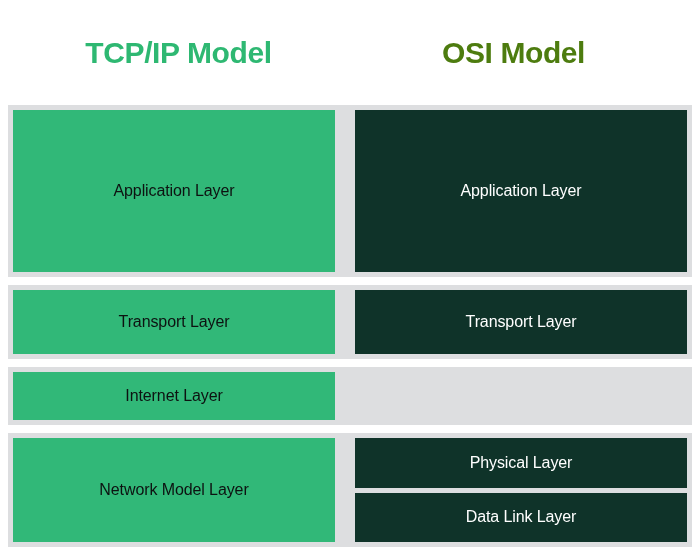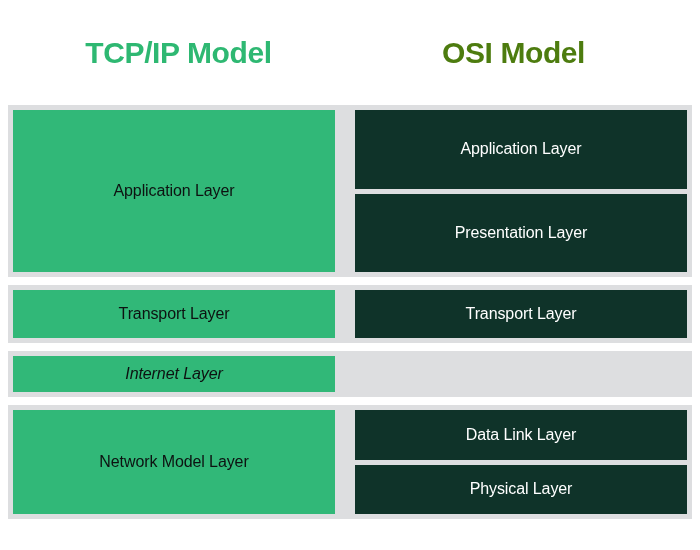--- a/index.html
+++ b/index.html
@@ -99,43 +99,42 @@
     background: #31b878;
     color: #0d1211;
   }
   .layer-box.dark {
     background: #0f3329;
     color: #ffffff;
   }
 
   
   .row-1 { height: 172px; }
-  .row-2 { height: 58px; }
-  .row-3 { height: 46px; font-style: italic; }
+  .row-2 { height: 74px; }
+  .row-3 { height: 58px; }
   .row-4 { height: 114px; }
 </style>
 </head>
 <body>
 
 <div class="diagram">
 
   <div class="titles">
     <div class="title title-tcpip">TCP/IP Model</div>
     <div class="title title-osi">OSI Model</div>
   </div>
 
   <div class="rows">
 
     <div class="row row-1">
       <div class="col-left">
         <div class="layer-box green">Application Layer</div>
       </div>
       <div class="col-right">
         <div class="layer-box dark">Application Layer</div>
-        <div class="layer-box dark">Presentation Layer</div>
       </div>
     </div>
 
     <div class="row row-2">
       <div class="col-left">
         <div class="layer-box green">Transport Layer</div>
       </div>
       <div class="col-right">
         <div class="layer-box dark">Transport Layer</div>
       </div>
@@ -145,19 +144,19 @@
       <div class="col-left">
         <div class="layer-box green">Internet Layer</div>
       </div>
     </div>
 
     <div class="row row-4">
       <div class="col-left">
         <div class="layer-box green">Network Model Layer</div>
       </div>
       <div class="col-right">
+        <div class="layer-box dark">Physical Layer</div>
         <div class="layer-box dark">Data Link Layer</div>
-        <div class="layer-box dark">Physical Layer</div>
       </div>
     </div>
 
   </div>
 </div>
 
 </body></html>

